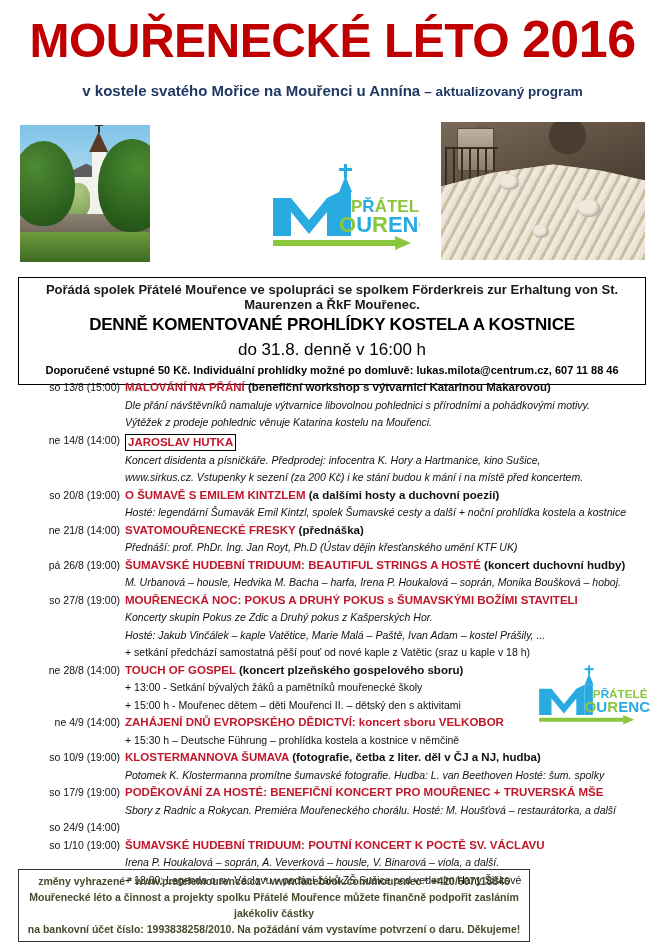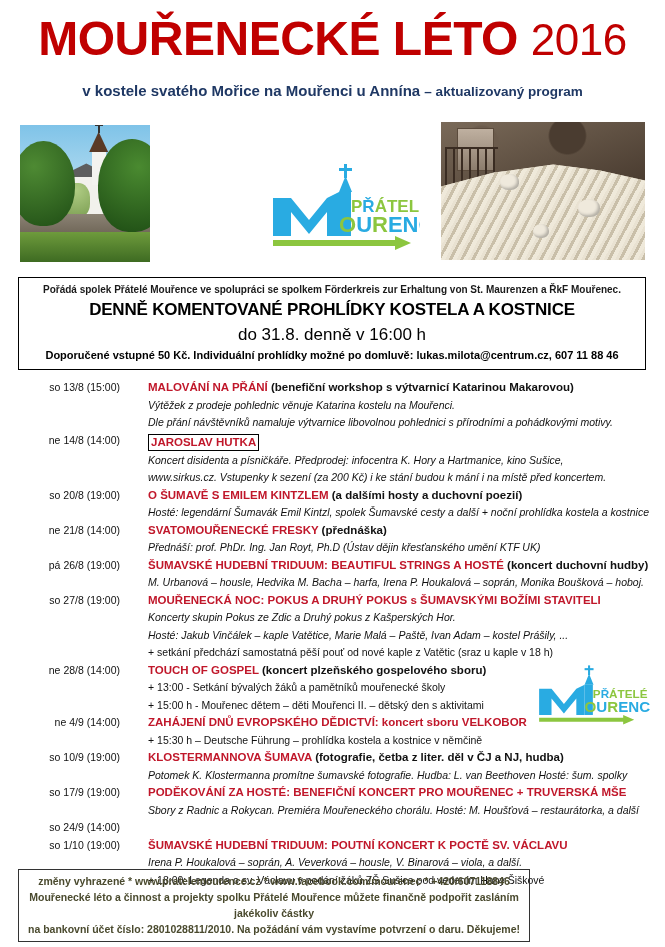--- a/index.html
+++ b/index.html
@@ -15,21 +15,21 @@
   
   .title{
     position:absolute;left:0;top:12px;width:665px;
     text-align:center;
     font-size:48px;line-height:54px;
     font-weight:bold;
     letter-spacing:-0.5px;
     color:#C00000;
     white-space:nowrap;
   }
-  .title .year{font-size:44px;font-weight:normal;}
+  .title .year{font-size:52px;font-weight:bold;}
   .subtitle{
     position:absolute;left:0;top:82px;width:665px;
     text-align:center;
     font-size:15px;font-weight:bold;
     color:#1F3864;
     white-space:nowrap;
   }
   .subtitle .light{font-weight:bold;font-size:13.5px;}
 
   
@@ -87,30 +87,30 @@
   .logo svg{display:block;}
 
   
   .infobox{
     position:absolute;left:18px;top:277px;width:628px;
     border:1.5px solid #000;
     padding:4px 6px 6px;
     text-align:center;
     box-sizing:border-box;
   }
-  .ib-line1{font-size:10px;font-weight:bold;color:#1a1a1a;line-height:15px;}
+  .ib-line1{font-size:13px;font-weight:bold;color:#1a1a1a;line-height:15px;}
   .ib-line2{font-size:17px;font-weight:bold;line-height:26px;letter-spacing:-0.2px;}
   .ib-line3{font-size:17px;font-weight:normal;line-height:24px;}
   .ib-line4{font-size:11px;font-weight:bold;line-height:16px;}
 
   
   .program{
     position:absolute;left:18px;top:379px;width:640px;
   }
-  .evt{display:flex;align-items:flex-start;gap:23px;}
+  .evt{display:flex;align-items:flex-start;}
   .evt .date{
     width:102px;min-width:102px;text-align:right;
     font-size:10.5px;line-height:17.5px;
     color:#111;padding-right:5px;white-space:nowrap;
   }
   .evt .body{flex:1;}
   .ttl{
     font-size:11.5px;line-height:17.5px;font-weight:bold;
     color:#C0172A;white-space:nowrap;
   }
@@ -213,22 +213,22 @@
       <text x="74" y="70" font-family="'Liberation Sans', sans-serif" font-size="22" font-weight="bold" fill="#29ABE2"><tspan fill="#8CC63F">O</tspan>U<tspan fill="#8CC63F">R</tspan>ENCE</text>
       <polygon points="8,78 130,78 130,74 146,81 130,88 130,84 8,84" fill="#8CC63F"></polygon>
     </svg>
   </div>
 
   <div class="program" id="program-list">
       <div class="evt">
         <div class="date">so 13/8 (15:00)</div>
         <div class="body">
           <div class="ttl"><span>MALOVÁNÍ NA PŘÁNÍ</span><span class="paren"> (benefiční workshop s výtvarnicí Katarinou Makarovou)</span></div>
+          <div class="sub">Dle přání návštěvníků namaluje výtvarnice libovolnou pohlednici s přírodními a pohádkovými motivy.</div>
           <div class="sub">Výtěžek z prodeje pohlednic věnuje Katarina kostelu na Mouřenci.</div>
-          <div class="sub">Dle přání návštěvníků namaluje výtvarnice libovolnou pohlednici s přírodními a pohádkovými motivy.</div>
         </div>
       </div>
       <div class="evt">
         <div class="date">ne 14/8 (14:00)</div>
         <div class="body"><div class="ttl boxed"><span>JAROSLAV HUTKA</span></div><div class="sub">Koncert disidenta a písničkáře. Předprodej: infocentra K. Hory a Hartmanice, kino Sušice,</div><div class="sub">www.sirkus.cz.  Vstupenky k sezení (za 200 Kč) i ke stání budou k mání i na místě před koncertem.</div></div>
       </div>
       <div class="evt">
         <div class="date">so 20/8 (19:00)</div>
         <div class="body">
           <div class="ttl"><span>O ŠUMAVĚ S EMILEM KINTZLEM</span><span class="paren"> (a dalšími hosty a duchovní poezií)</span></div>
@@ -296,16 +296,16 @@
           <div class="ttl"><span>ŠUMAVSKÉ HUDEBNÍ TRIDUUM: POUTNÍ KONCERT K POCTĚ SV. VÁCLAVU</span></div>
           <div class="sub">Irena P. Houkalová – soprán, A. Veverková – housle, V. Binarová – viola, a další.</div>
           <div class="sub plain">+ 18:00: Legenda o sv. Václavu v podání žáků ZŠ Sušice pod vedením Hany Šiškové</div>
         </div>
       </div>
     </div>
 
   <div class="footer">
     <div>změny vyhrazené * www.pratelemourence.cz * www.facebook.com/mourenec * +420/607118846</div>
     <div>Mouřenecké léto a činnost a projekty spolku Přátelé Mouřence můžete finančně podpořit zasláním jakékoliv částky</div>
-    <div>na bankovní účet číslo: 2801028811/2010. Na požádání vám vystavíme potvrzení o daru. Děkujeme!</div>
+    <div>na bankovní účet číslo: 1993838258/2010. Na požádání vám vystavíme potvrzení o daru. Děkujeme!</div>
   </div>
 
 </div>
 
 </body></html>

